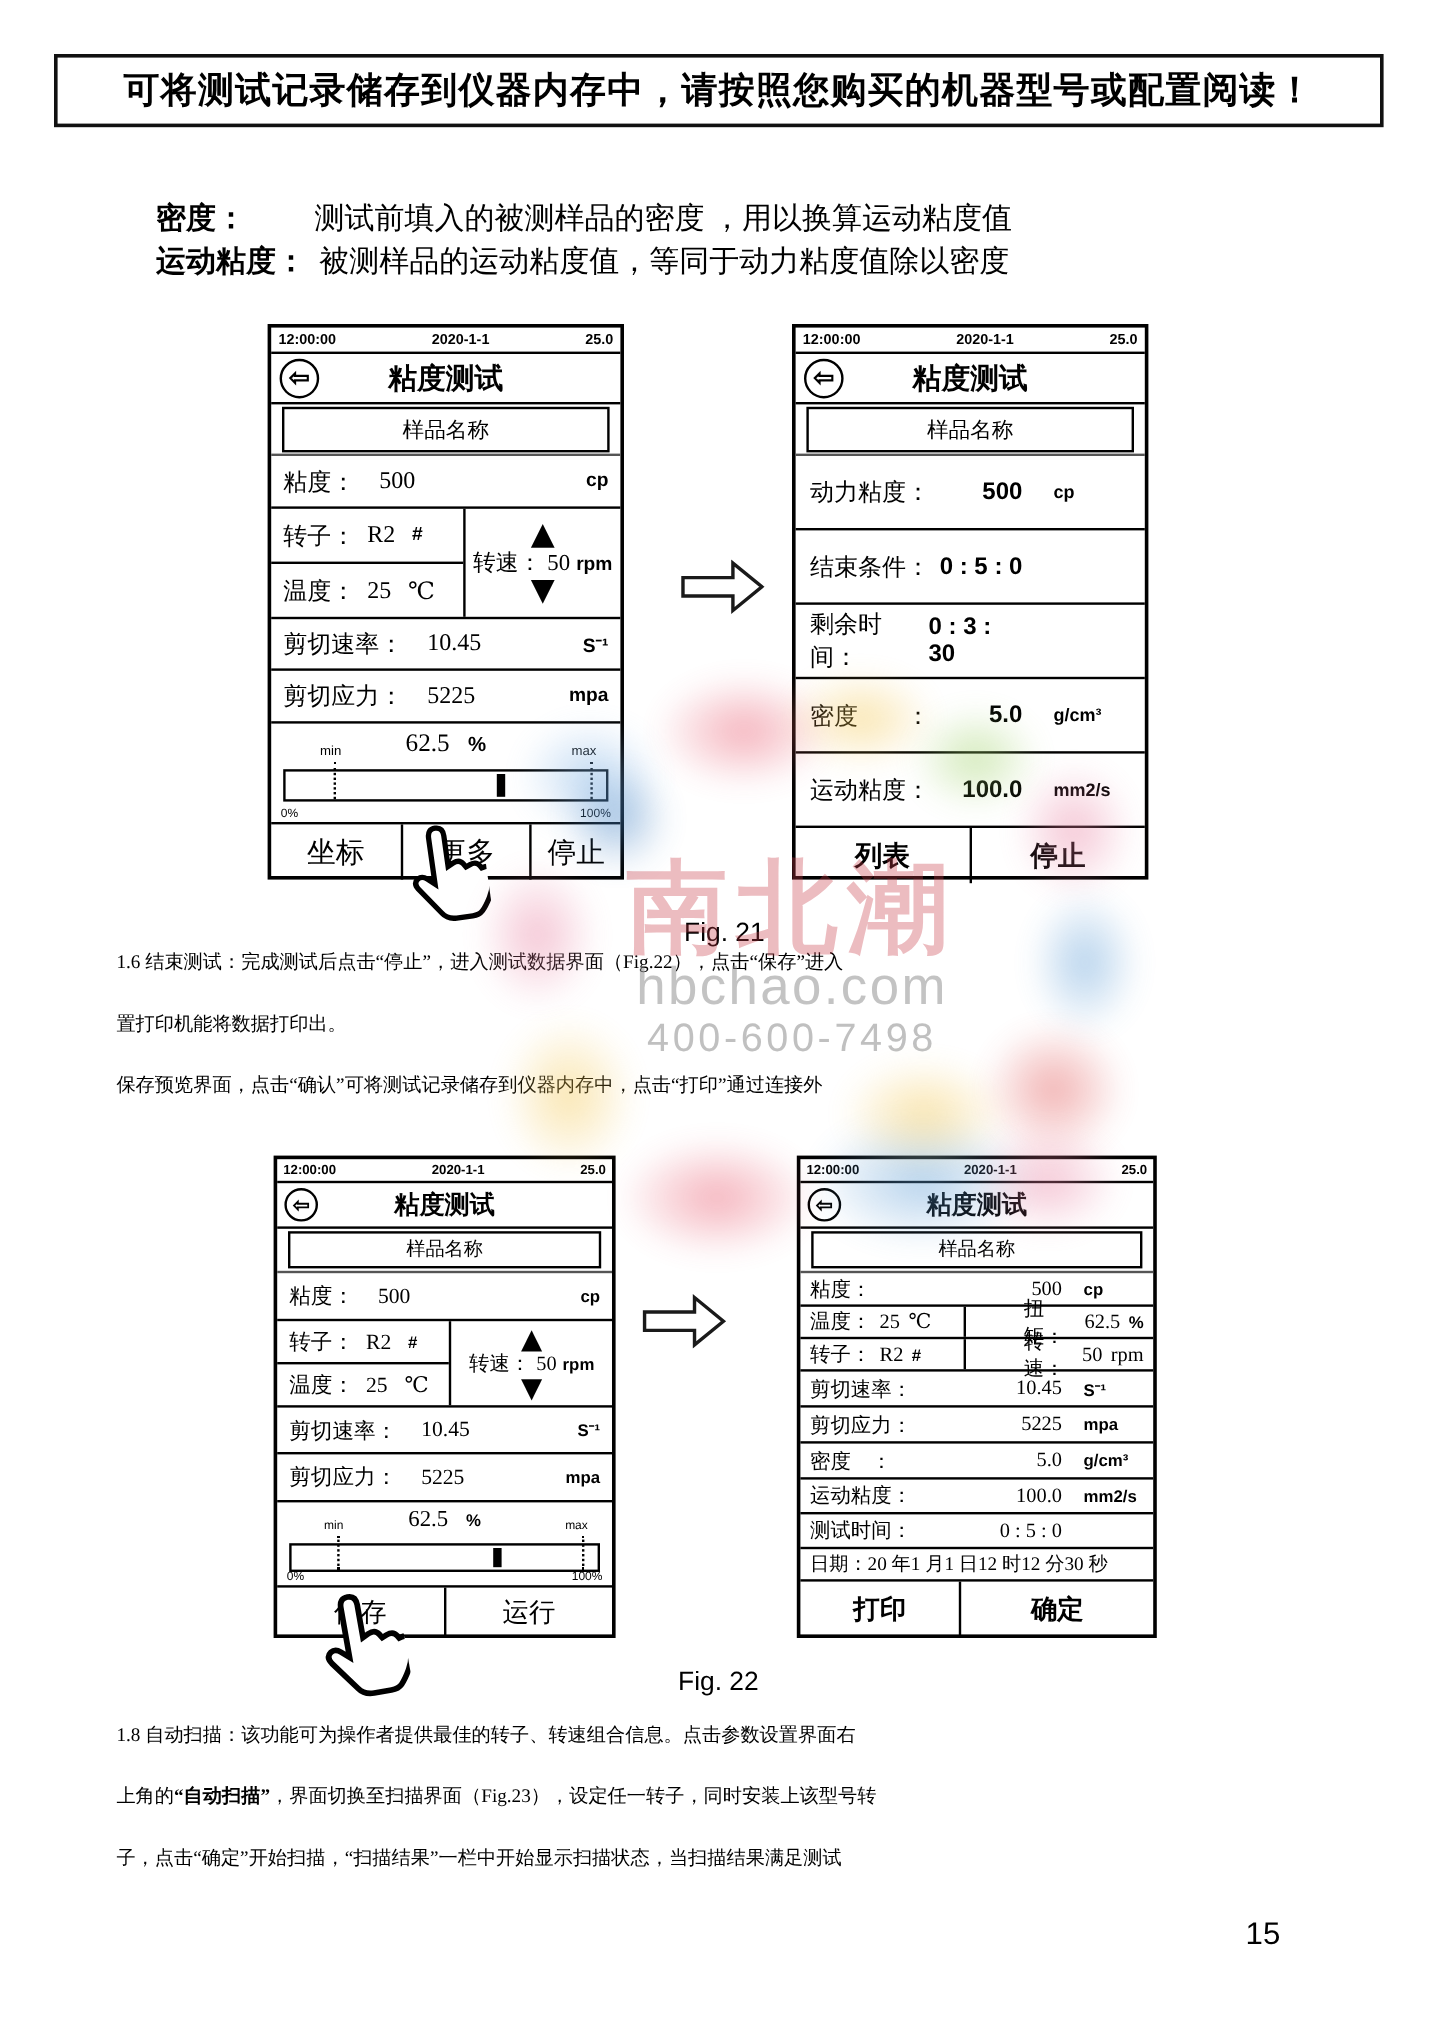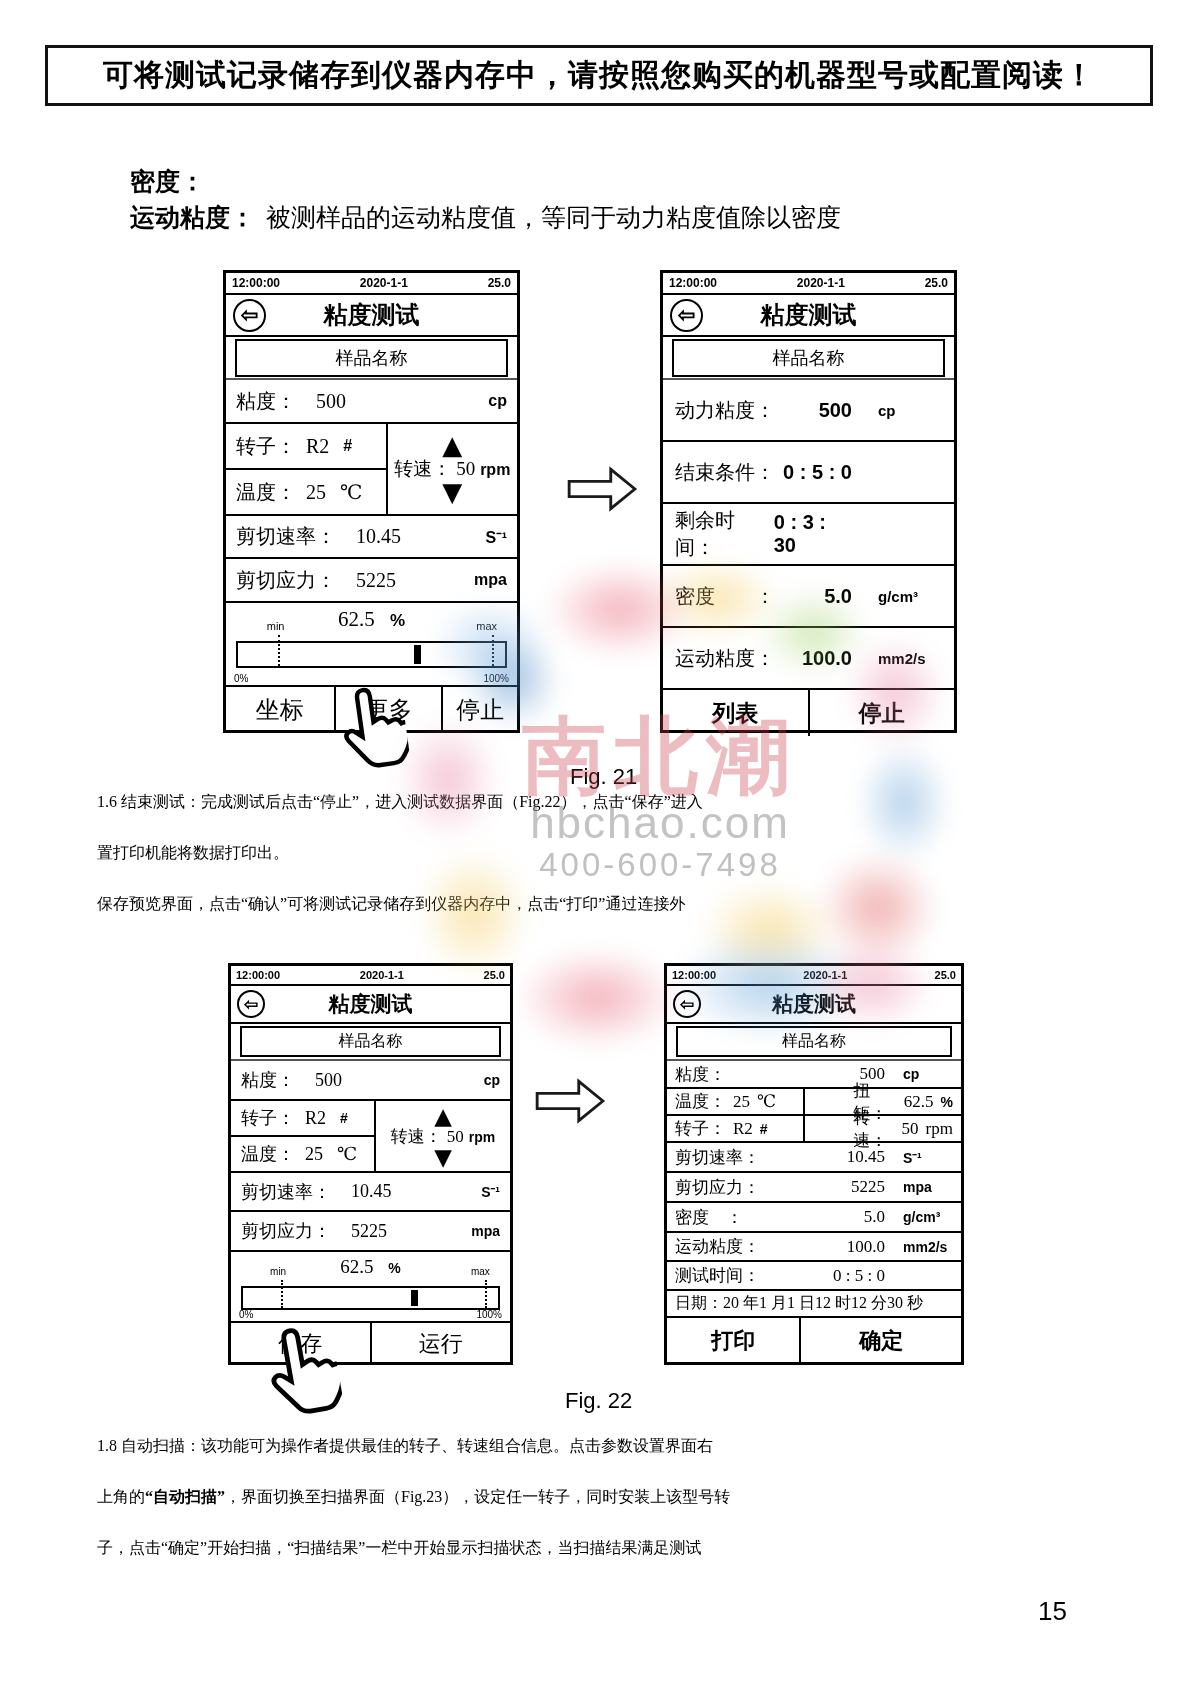--- a/index.html
+++ b/index.html
@@ -97,20 +97,21 @@
 </style>
 </head>
 <body>
 
 <div class="banner">
   <span>可将测试记录储存到仪器内存中，请按照您购买的机器型号或配置阅读！</span>
 </div>
 
 <div class="def d1" style="top:165px">
   <span class="term">密度：</span>
+  <span class="desc">测试前填入的被测样品的密度 ，用以换算运动粘度值</span>
 </div>
 <div class="def d2" style="top:201px">
   <span class="term">运动粘度：</span>
   <span class="desc">被测样品的运动粘度值，等同于动力粘度值除以密度</span>
 </div>
 
 <div class="screen" style="left:223px;top:270px;width:297px;height:463px">
   <div class="st">
     <span>12:00:00</span>
     <span>2020-1-1</span>

